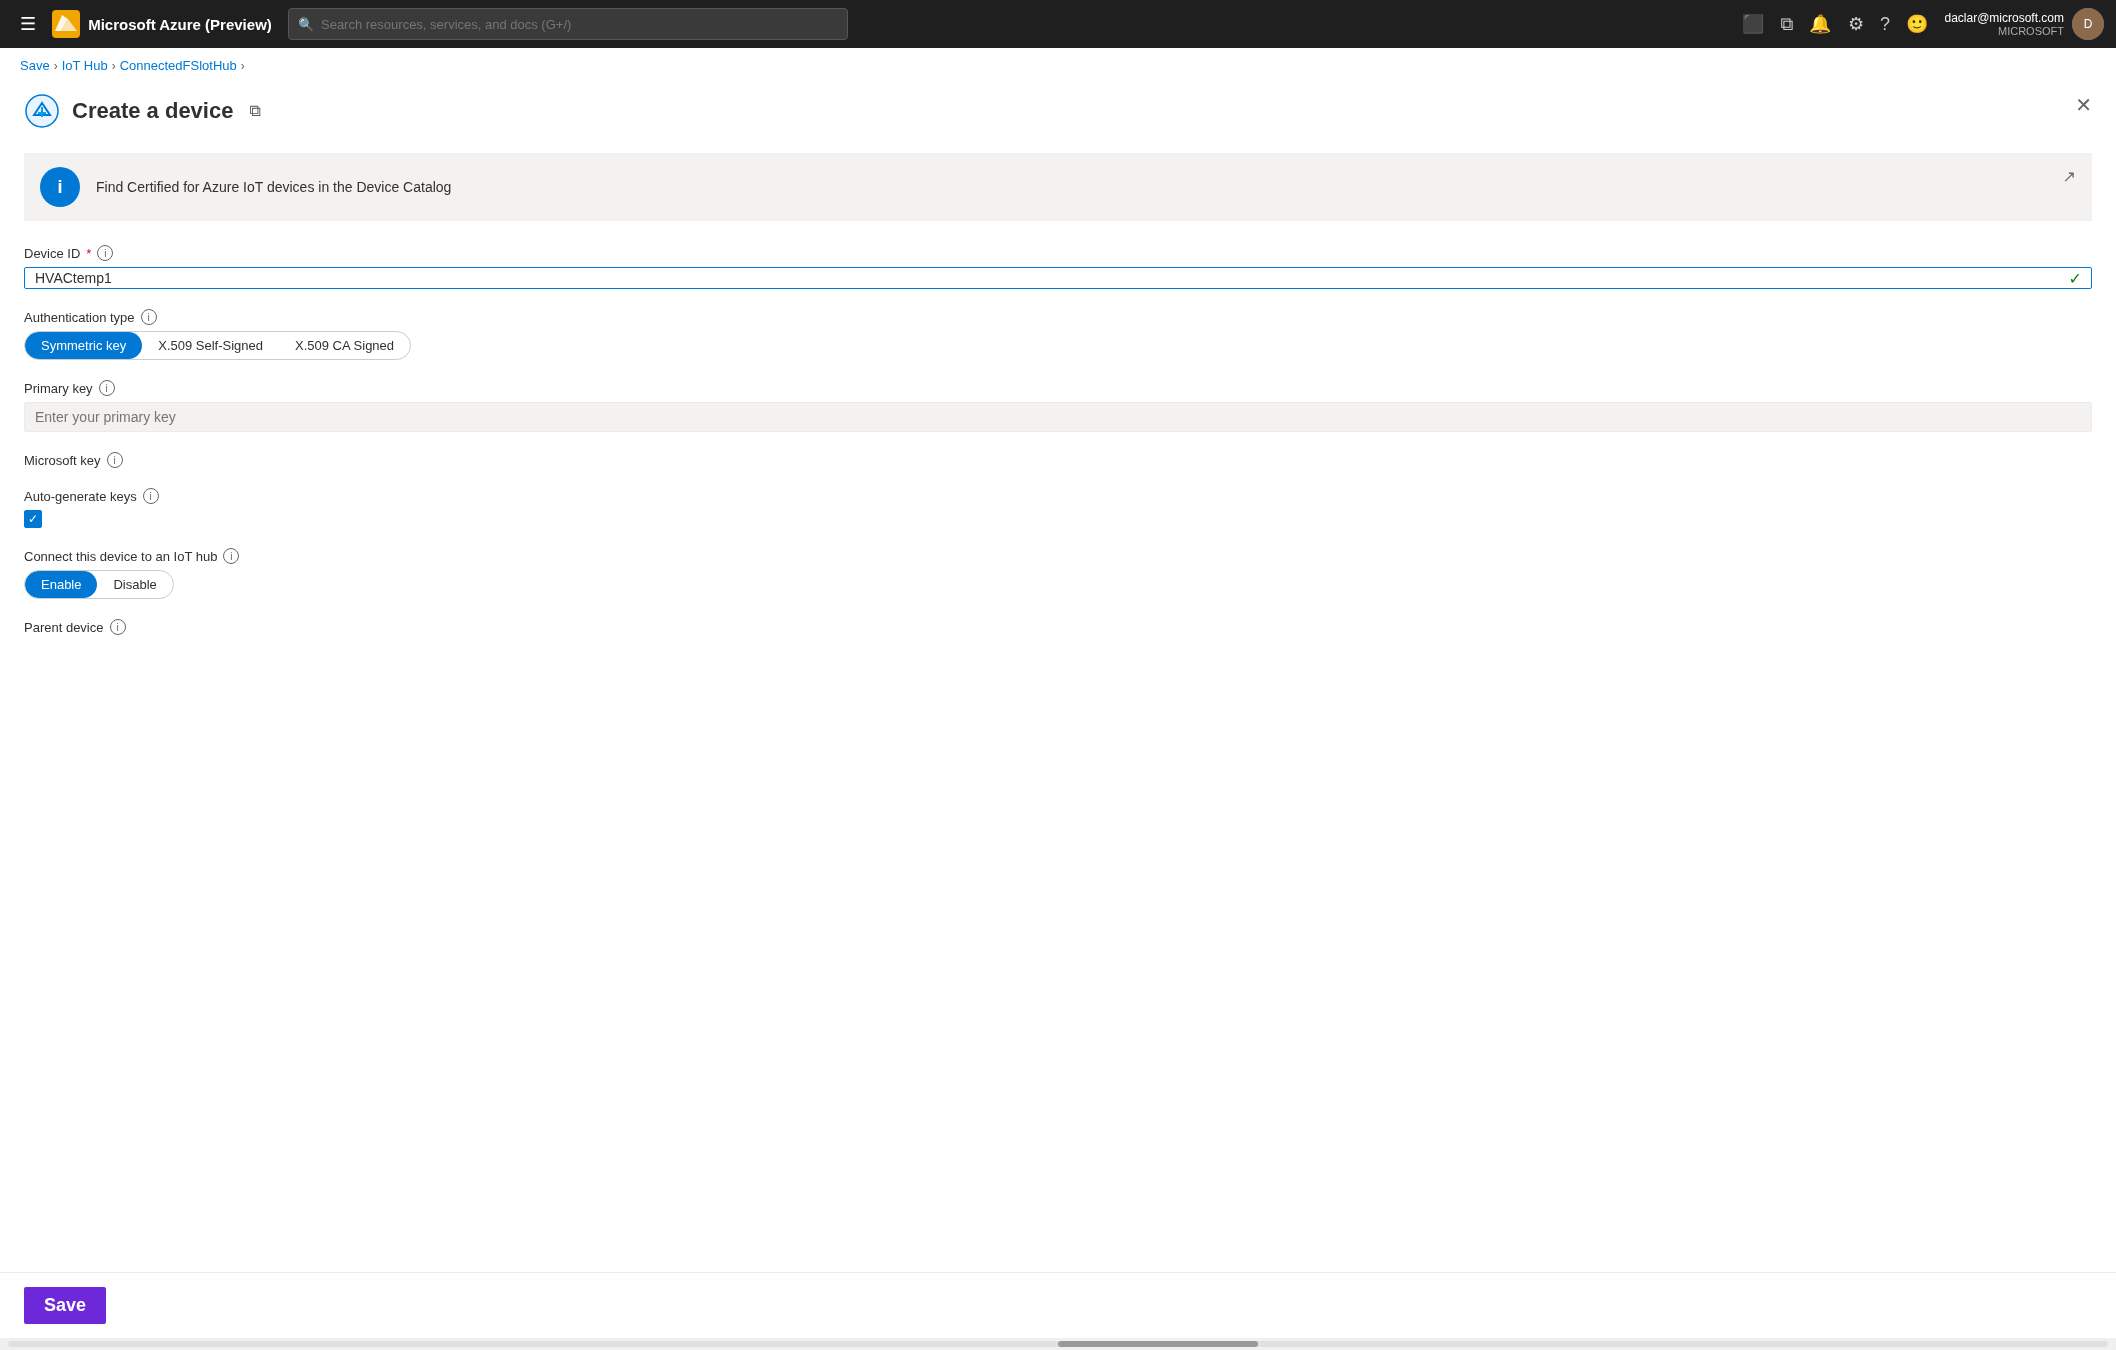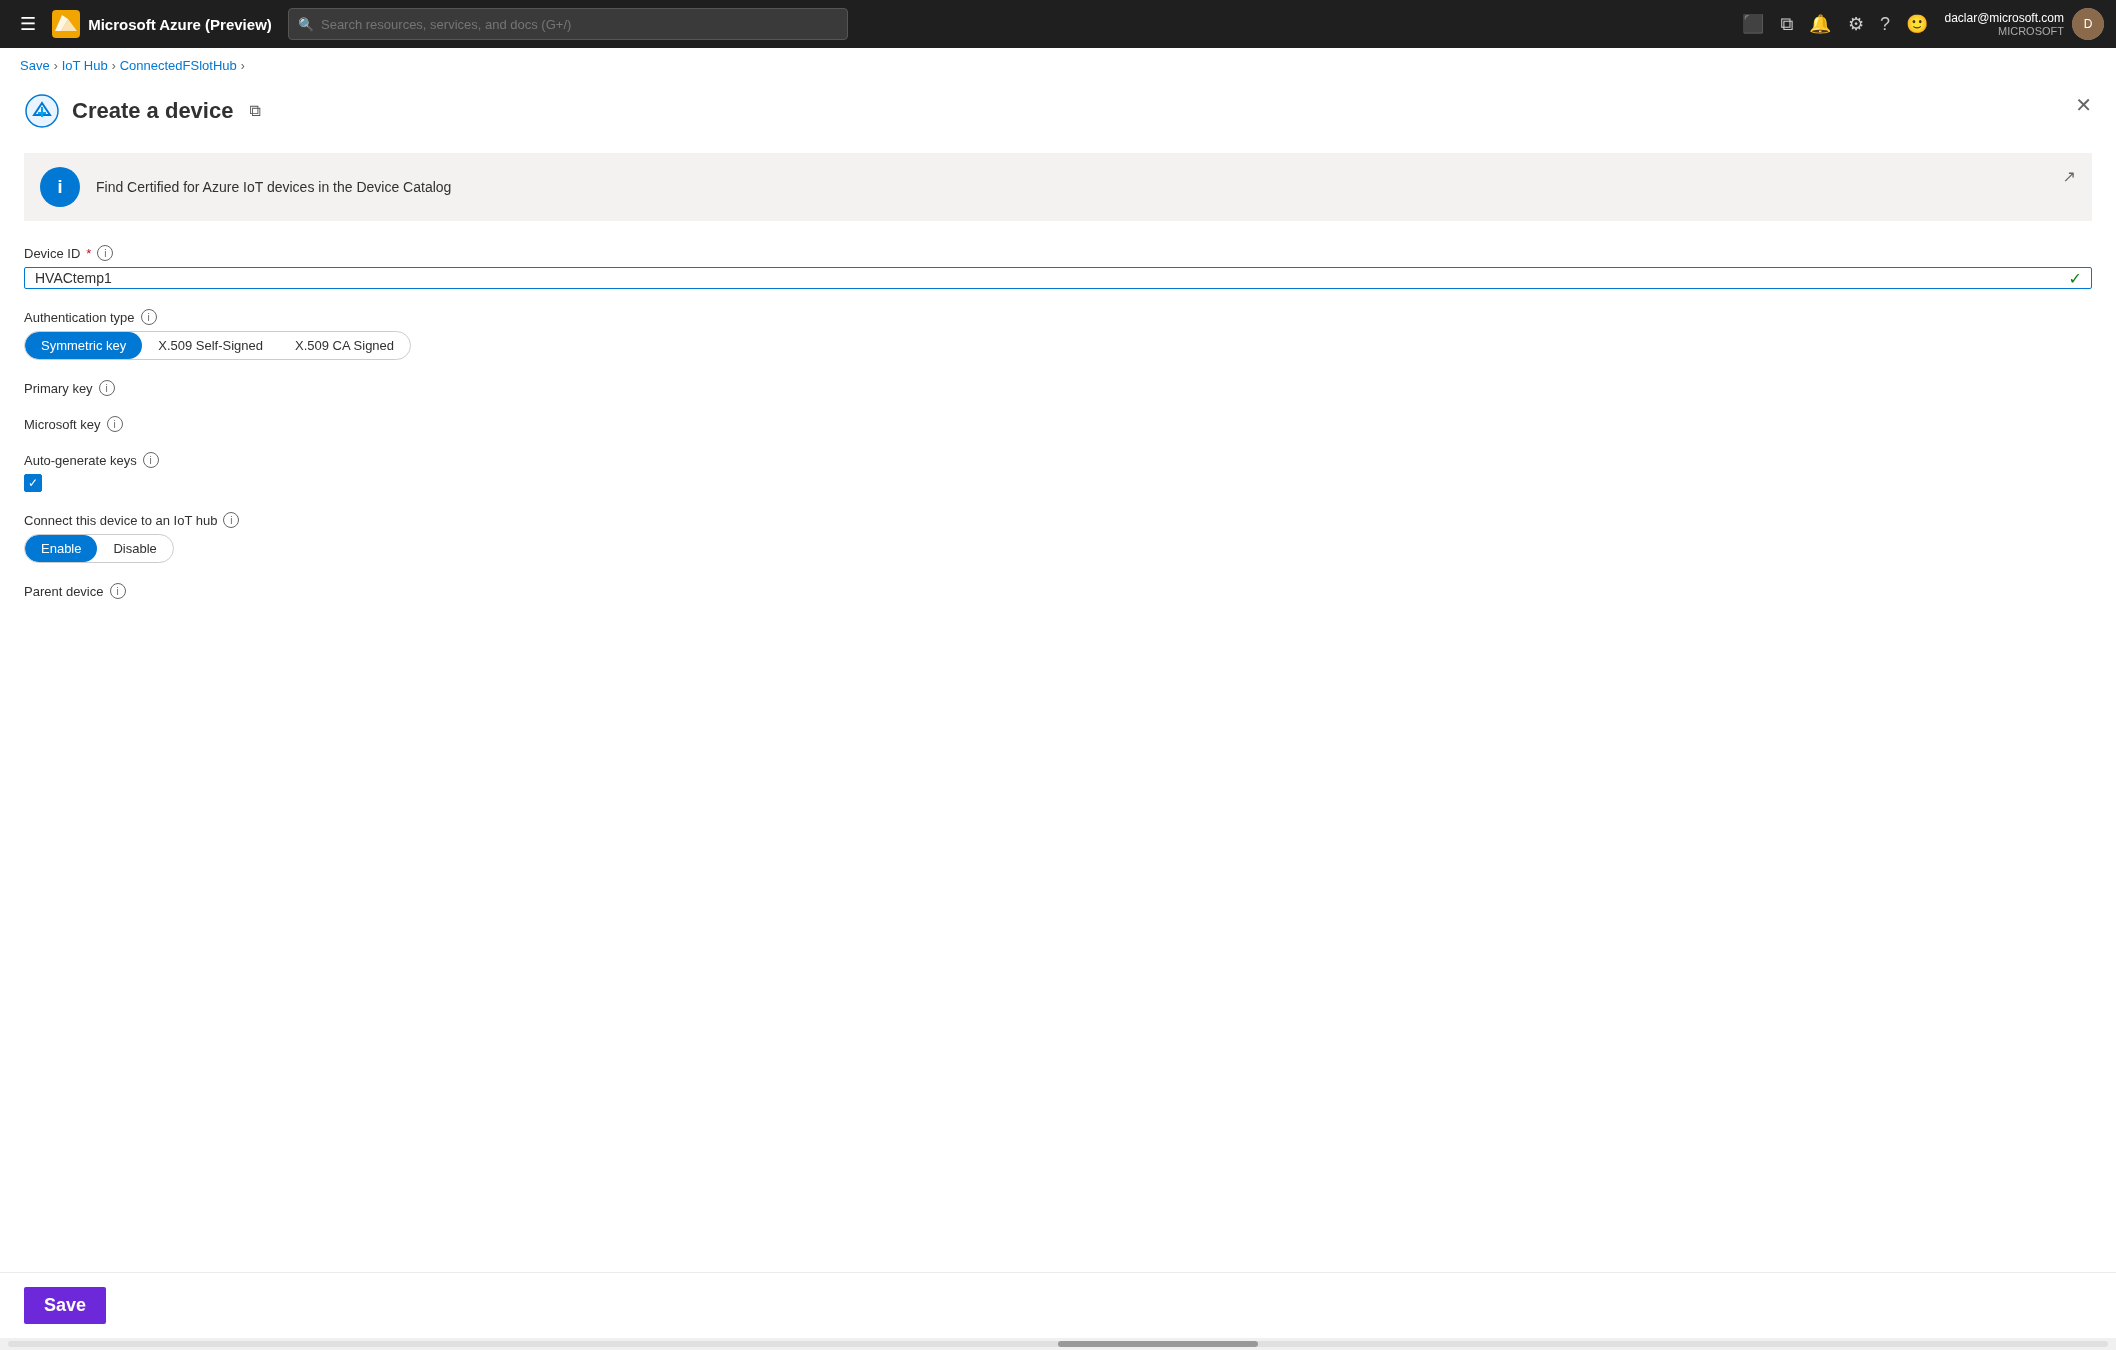--- a/index.html
+++ b/index.html
@@ -281,20 +281,21 @@
       <button class="toggle-btn">X.509 Self-Signed</button>
       <button class="toggle-btn">X.509 CA Signed</button>
     </div>
   </div>
 
   <div class="form-group">
     <div class="form-label">
       <span>Primary key</span>
       <span class="info-circle">i</span>
     </div>
+    <input type="text" class="form-input-disabled" placeholder="Enter your primary key" style="">
   </div>
 
   <div class="form-group">
     <div class="form-label">
       <span>Microsoft key</span>
       <span class="info-circle">i</span>
     </div>
   </div>
 
   <div class="form-group">

